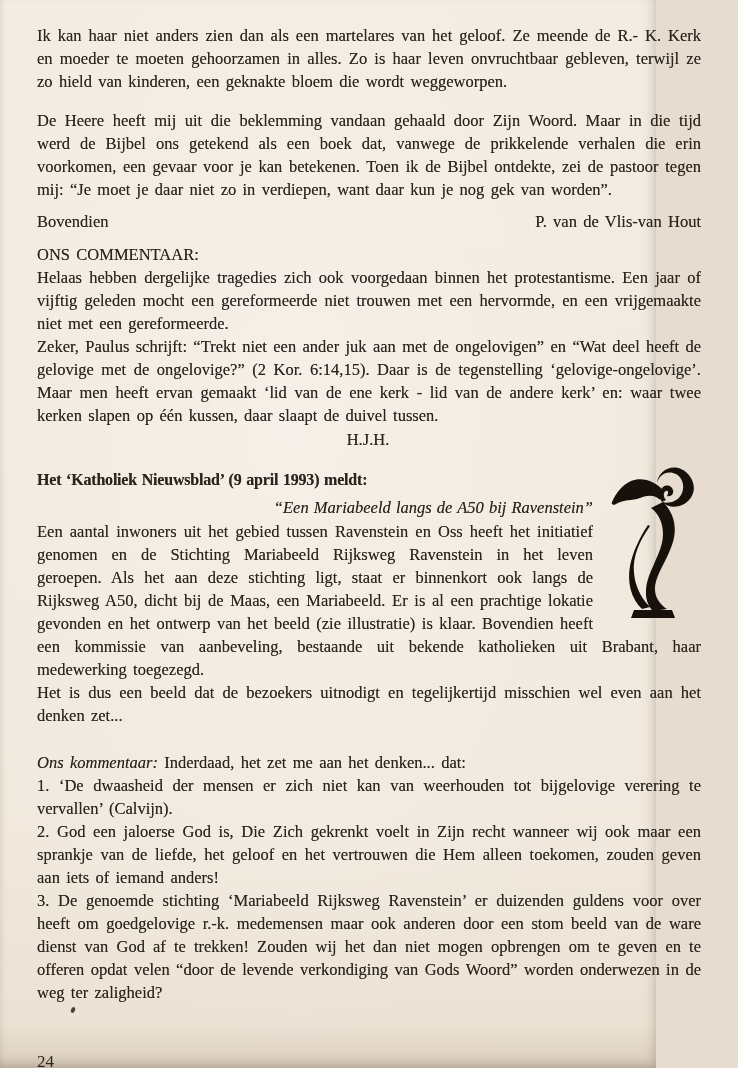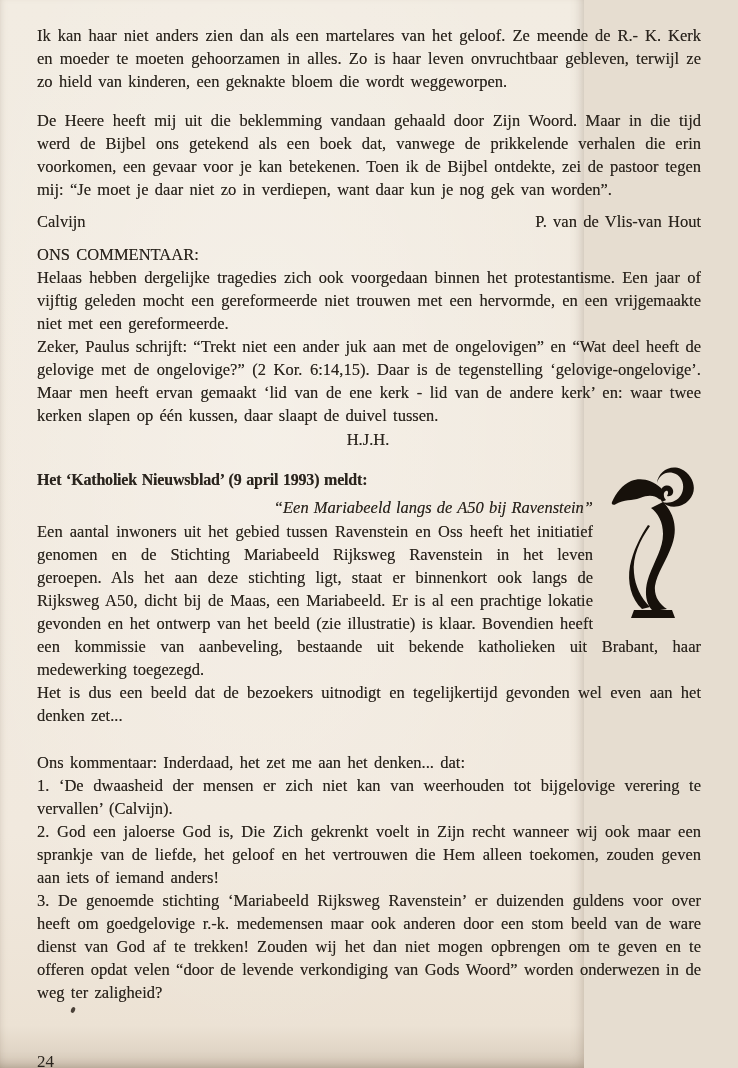--- a/index.html
+++ b/index.html
@@ -4,21 +4,21 @@
 <style>
   html, body { margin: 0; padding: 0; }
   body {
     width: 738px; height: 1068px;
     background: #e6ddd0;
     font-family: "Liberation Serif", "DejaVu Serif", serif;
     overflow: hidden;
   }
   .page {
     position: relative;
-    width: 584px; height: 1068px;
+    width: 656px; height: 1068px;
     background:
       radial-gradient(ellipse at 45% 40%, rgba(255,255,255,0.25), rgba(0,0,0,0) 70%),
       linear-gradient(180deg, #f2ece2 0%, #f1e9de 78%, #ece2d4 96%, #d9cdbd 100%);
     box-shadow: inset -7px -9px 14px -8px rgba(110,90,70,0.45),
                 inset 4px 0 8px -6px rgba(110,90,70,0.35);
     box-sizing: border-box;
   }
   .content {
     position: absolute;
     left: 37px; top: 24px;
@@ -54,21 +54,21 @@
     text-align: left;
   }
   .article-subtitle {
     font-style: italic;
     font-size: 16.5px;
     line-height: 24px;
     text-align: right;
     word-spacing: 1px;
   }
   .kommentaar { margin-top: 24px; }
-  .italic { }
+  .italic { font-style: italic; }
   .page-number {
     position: absolute;
     left: 37px; top: 1052px;
     font-size: 17px;
     color: #2a241d;
   }
   .ink-speck {
     position: absolute;
     left: 71px; top: 1007px;
     width: 4px; height: 6px;
@@ -80,21 +80,21 @@
 </head>
 <body>
 
 <div class="page">
   <div class="content">
 
     <section>
       <p>Ik kan haar niet anders zien dan als een martelares van het geloof. Ze meende de R.- K. Kerk en moeder te moeten gehoorzamen in alles. Zo is haar leven onvruchtbaar gebleven, terwijl ze zo hield van kinderen, een geknakte bloem die wordt weggeworpen.</p>
       <p class="gap-md">De Heere heeft mij uit die beklemming vandaan gehaald door Zijn Woord. Maar in die tijd werd de Bijbel ons getekend als een boek dat, vanwege de prikkelende verhalen die erin voorkomen, een gevaar voor je kan betekenen. Toen ik de Bijbel ontdekte, zei de pastoor tegen mij: “Je moet je daar niet zo in verdiepen, want daar kun je nog gek van worden”.</p>
       <div class="byline">
-        <span>Calvijn</span>
+        <span>Bovendien</span>
         <span>P. van de Vlis-van Hout</span>
       </div>
     </section>
 
     <section>
       <p class="section-label">ONS COMMENTAAR:</p>
       <p>Helaas hebben dergelijke tragedies zich ook voorgedaan binnen het protestantisme. Een jaar of vijftig geleden mocht een gereformeerde niet trouwen met een hervormde, en een vrijgemaakte niet met een gereformeerde.</p>
       <p>Zeker, Paulus schrijft: “Trekt niet een ander juk aan met de ongelovigen” en “Wat deel heeft de gelovige met de ongelovige?” (2 Kor. 6:14,15). Daar is de tegenstelling ‘gelovige-ongelovige’. Maar men heeft ervan gemaakt ‘lid van de ene kerk - lid van de andere kerk’ en: waar twee kerken slapen op één kussen, daar slaapt de duivel tussen.</p>
       <div class="initials-row">H.J.H.</div>
     </section>
@@ -113,21 +113,21 @@
 
             <path d="M45 60 C35 74 27 91 29 107 C30 120 36 132 45 141 L37 143 C26 133 22 116 25 100 C28 85 35 71 43 59 Z"></path>
 
             <path d="M29 144 L67 144 L70 152 L26 152 Z"></path>
           </g>
         </svg>
       </span>
       <h1 class="article-heading">Het ‘Katholiek Nieuwsblad’ (9 april 1993) meldt:</h1>
       <div class="article-subtitle">“Een Mariabeeld langs de A50 bij Ravenstein”</div>
       <p>Een aantal inwoners uit het gebied tussen Ravenstein en Oss heeft het initiatief genomen en de Stichting Mariabeeld Rijksweg Ravenstein in het leven geroepen. Als het aan deze stichting ligt, staat er binnenkort ook langs de Rijksweg A50, dicht bij de Maas, een Mariabeeld. Er is al een prachtige lokatie gevonden en het ontwerp van het beeld (zie illustratie) is klaar. Bovendien heeft een kommissie van aanbeveling, bestaande uit bekende katholieken uit Brabant, haar medewerking toegezegd.</p>
-      <p>Het is dus een beeld dat de bezoekers uitnodigt en tegelijkertijd gevonden wel even aan het denken zet...</p>
+      <p>Het is dus een beeld dat de bezoekers uitnodigt en tegelijkertijd misschien wel even aan het denken zet...</p>
     </section>
 
     <section class="kommentaar">
       <p><span class="italic">Ons kommentaar:</span><span> Inderdaad, het zet me aan het denken... dat:</span></p>
       <p>1. ‘De dwaasheid der mensen er zich niet kan van weerhouden tot bijgelovige verering te vervallen’ (Calvijn).</p>
       <p>2. God een jaloerse God is, Die Zich gekrenkt voelt in Zijn recht wanneer wij ook maar een sprankje van de liefde, het geloof en het vertrouwen die Hem alleen toekomen, zouden geven aan iets of iemand anders!</p>
       <p>3. De genoemde stichting ‘Mariabeeld Rijksweg Ravenstein’ er duizenden guldens voor over heeft om goedgelovige r.-k. medemensen maar ook anderen door een stom beeld van de ware dienst van God af te trekken! Zouden wij het dan niet mogen opbrengen om te geven en te offeren opdat velen “door de levende verkondiging van Gods Woord” worden onderwezen in de weg ter zaligheid?</p>
     </section>
 
   </div>

